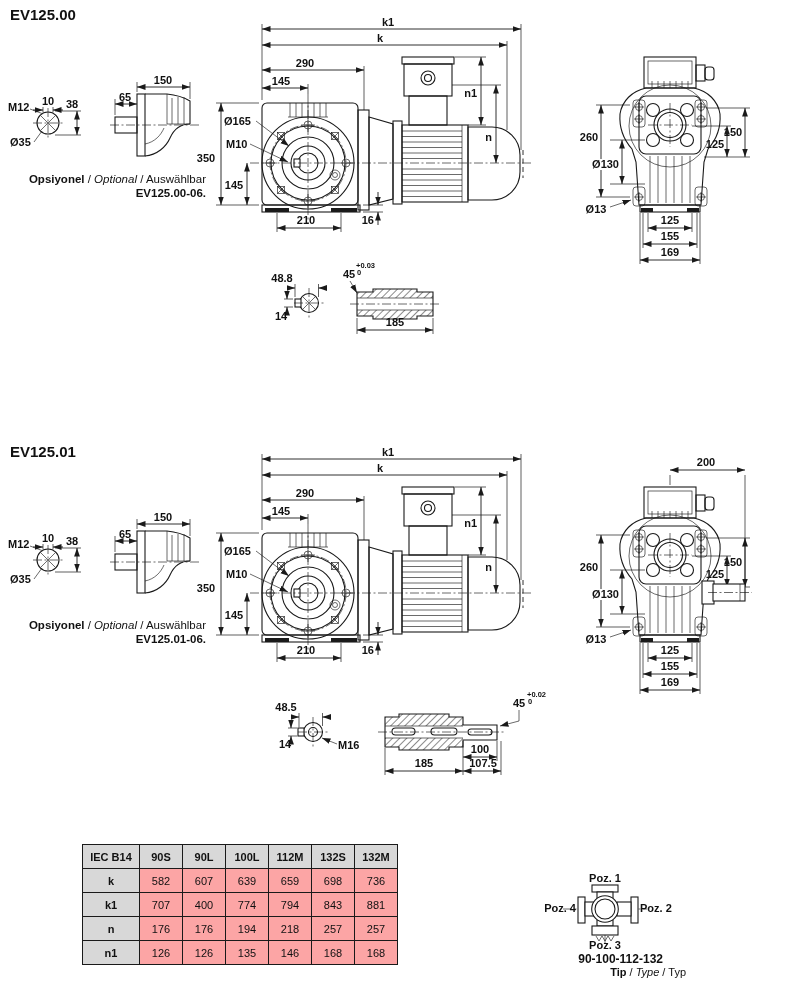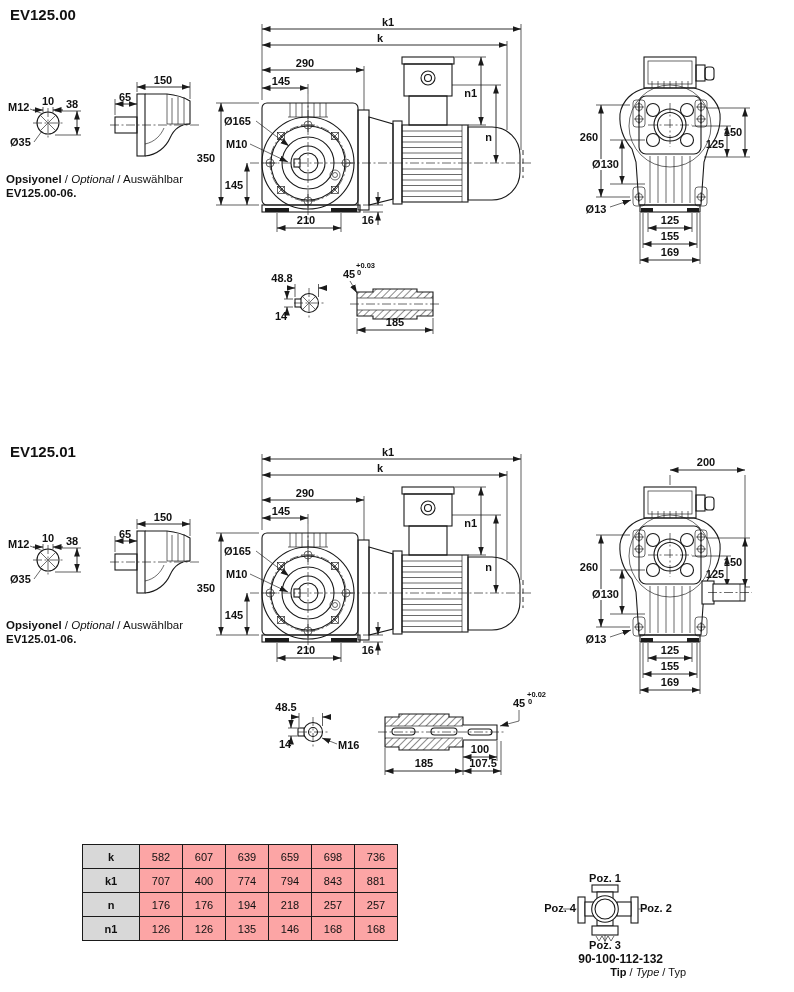--- a/index.html
+++ b/index.html
@@ -1,19 +1,19 @@
 <!DOCTYPE html>
 <html><head>
 <meta charset="utf-8">
 <style>
   html,body{margin:0;padding:0;background:#fff}
   .page{position:relative;width:794px;height:992px;background:#fff;overflow:hidden;
         font-family:"Liberation Sans",sans-serif;color:#111}
   .sec-title{position:absolute;font:bold 15px "Liberation Sans",sans-serif;color:#111}
-  .note{position:absolute;width:200px;text-align:left;font:11.5px "Liberation Sans",sans-serif;line-height:14px;color:#111}
+  .note{position:absolute;width:200px;text-align:right;font:11.5px "Liberation Sans",sans-serif;line-height:14px;color:#111}
   .note .b{font-weight:bold}
   .note .i{font-style:italic}
   .note .m{font-weight:bold}
   .kl-title{position:absolute;left:432px;top:842px;font:11px "Liberation Sans",sans-serif;white-space:nowrap;color:#111}
   .kl-title .b{font-weight:bold}
   .kl-title .i{font-style:italic}
   .kl-types{position:absolute;left:513px;top:952px;width:150px;text-align:right;
             font:bold 12px "Liberation Sans",sans-serif}
   .kl-tip{position:absolute;left:536px;top:966px;width:150px;text-align:right;
           font:11px "Liberation Sans",sans-serif}
@@ -426,20 +426,29 @@
       <line x1="385" y1="341" x2="463" y2="341" class="dim" marker-start="url(#ar)" marker-end="url(#ar)"></line>
       <text class="d mid" x="424" y="337">185</text>
       <line x1="501" y1="311" x2="501" y2="345" class="ext"></line>
       <line x1="463" y1="341" x2="501" y2="341" class="dim" marker-start="url(#ar)" marker-end="url(#ar)"></line>
       <text class="d mid" x="483" y="337">107.5</text>
     </g>
   </svg>
 
   <table class="spec">
     <tbody>
+        <tr>
+      <td class="h c0">IEC B14</td>
+      <td class="h cv">90S</td>
+      <td class="h cv">90L</td>
+      <td class="h cv">100L</td>
+      <td class="h cv">112M</td>
+      <td class="h cv">132S</td>
+      <td class="h cv">132M</td>
+    </tr>
     <tr>
       <td class="h c0">k</td>
       <td class="cv">582</td>
       <td class="cv">607</td>
       <td class="cv">639</td>
       <td class="cv">659</td>
       <td class="cv">698</td>
       <td class="cv">736</td>
     </tr>
     <tr>

